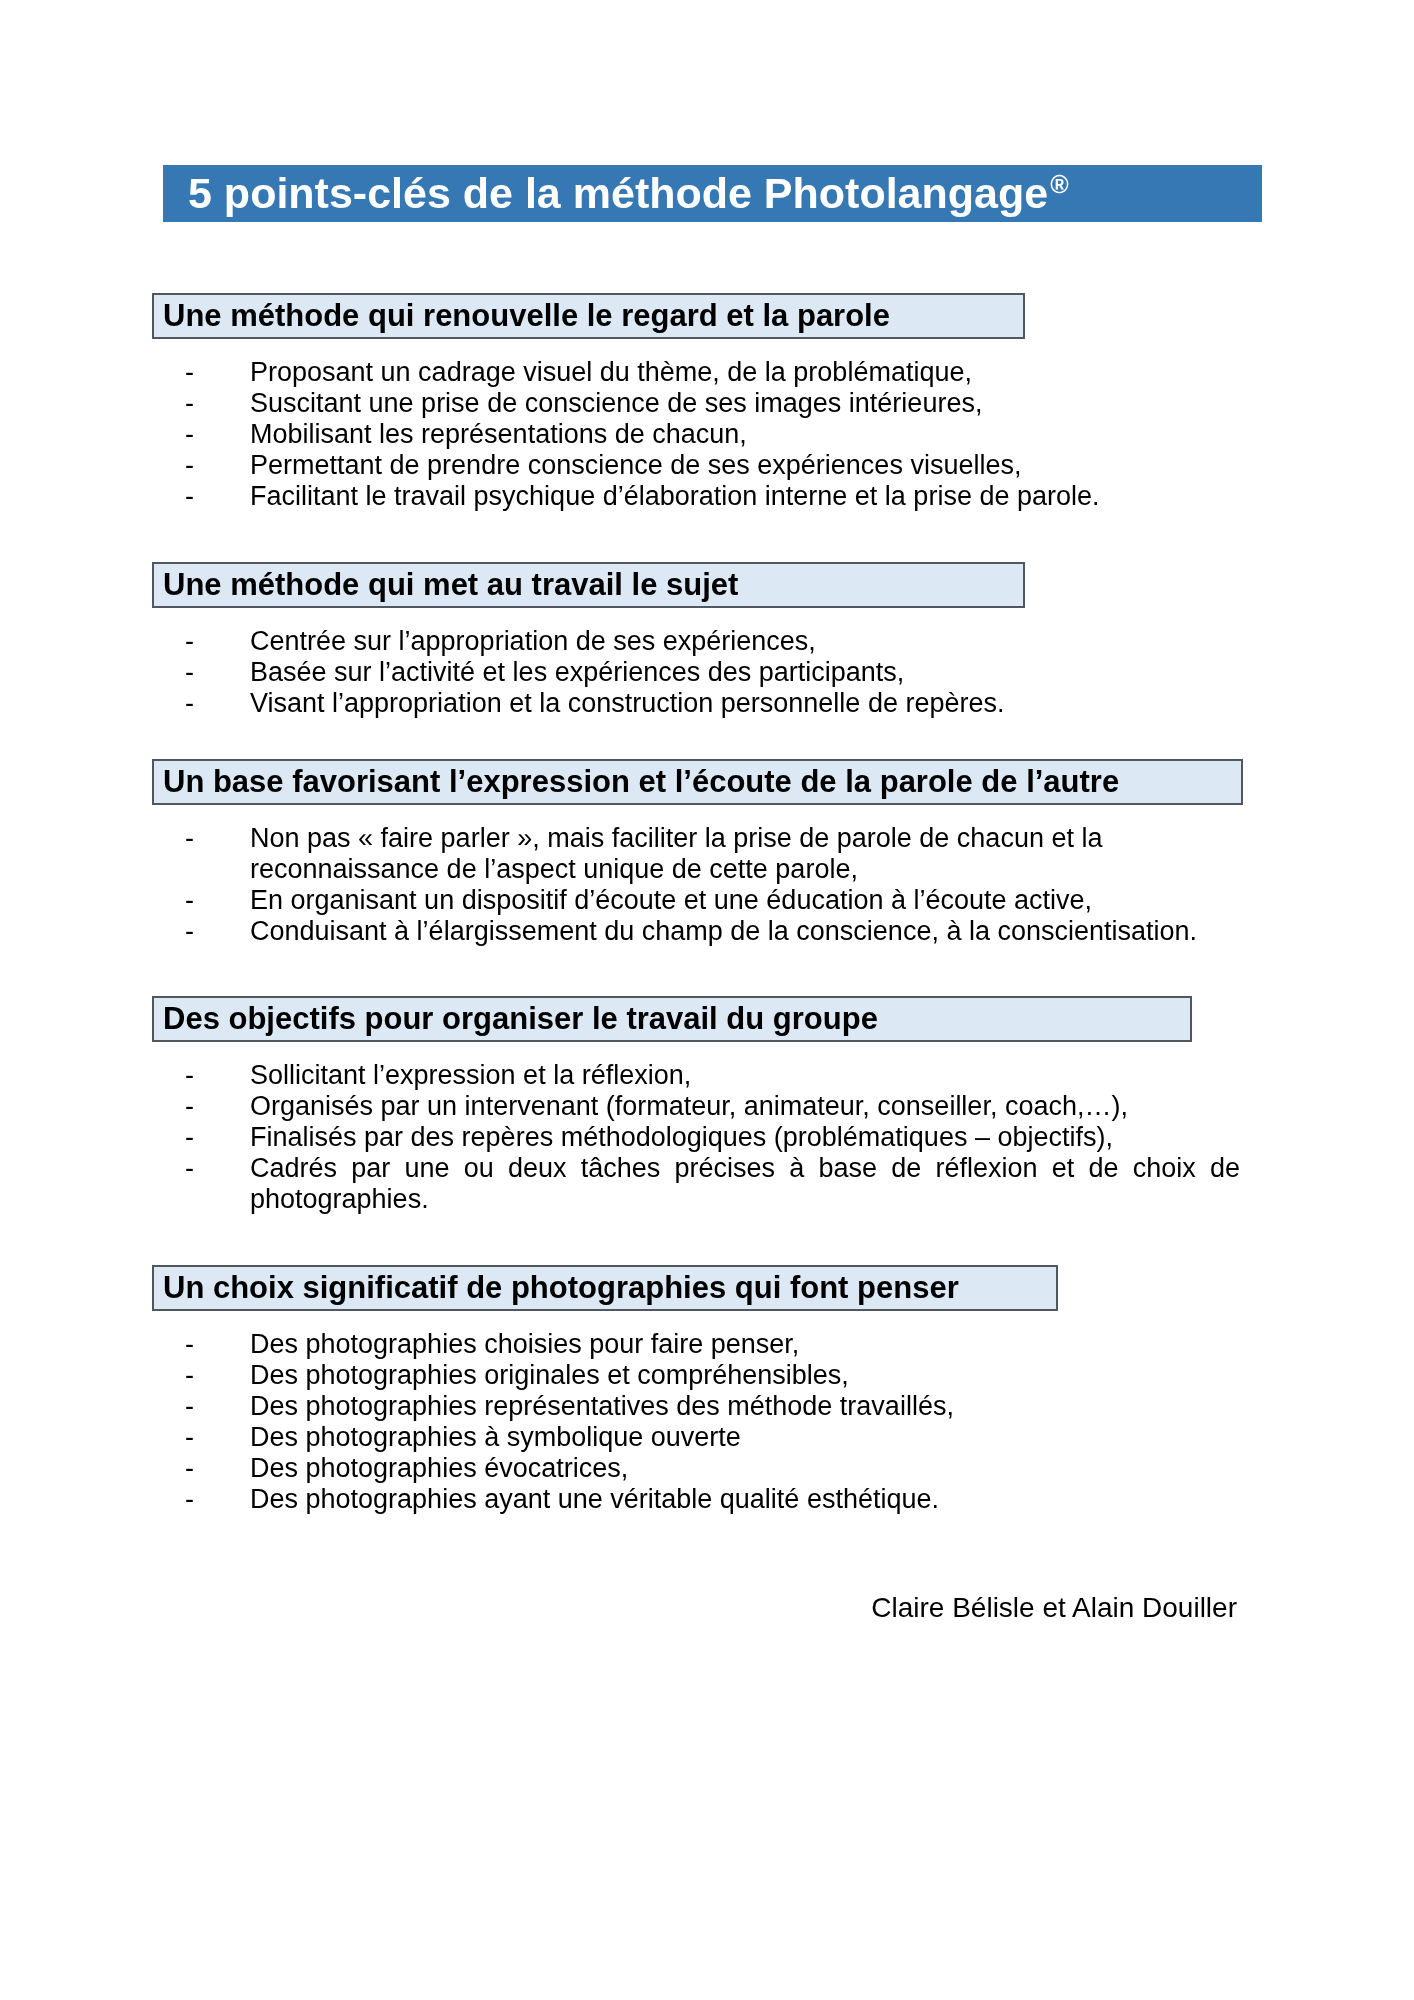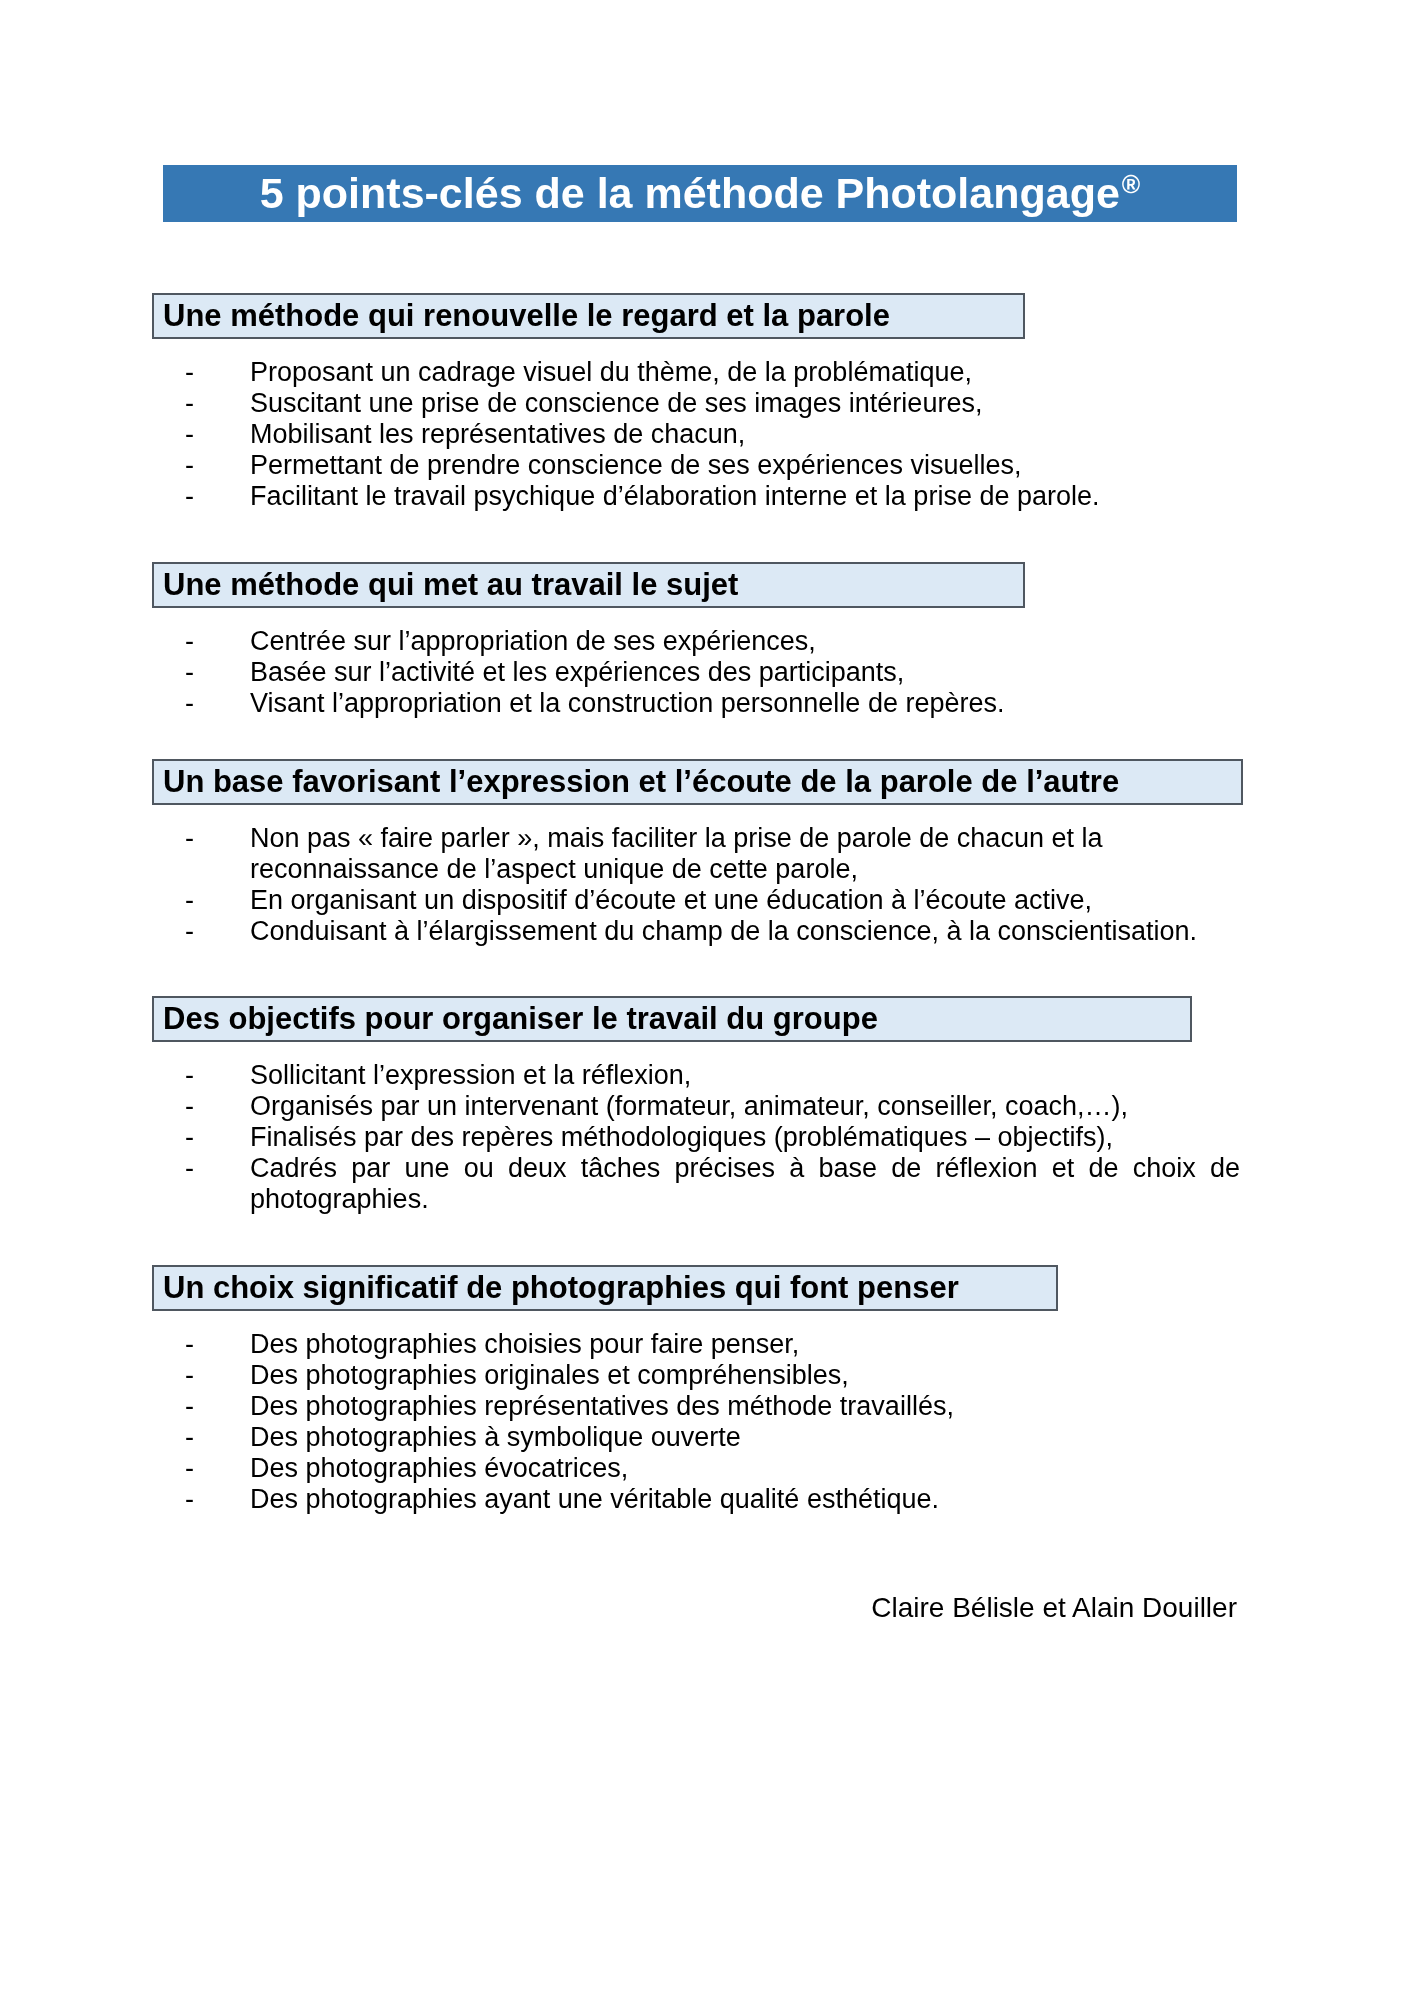--- a/index.html
+++ b/index.html
@@ -12,22 +12,22 @@
     overflow:hidden;
   }
   .banner {
     margin:165px 0 0 163px;
     width:1074px; height:57px;
     background:var(--banner-bg,#3678b4);
     color:var(--banner-text,#ffffff);
     font-weight:bold;
     font-size:43px;
     line-height:57px;
-    text-align:center;
     white-space:nowrap;
+    padding-left:25px;
   }
   .banner .reg {
     font-size:25px;
     position:relative;
     top:-15px;
     margin-left:2px;
   }
   .section-heading {
     margin-left:152px;
     box-sizing:border-box;
@@ -79,21 +79,21 @@
       <li>
           <span class="dash">-</span>
           <span class="txt">Proposant un cadrage visuel du thème, de la problématique,</span>
         </li>
       <li>
           <span class="dash">-</span>
           <span class="txt">Suscitant une prise de conscience de ses images intérieures,</span>
         </li>
       <li>
           <span class="dash">-</span>
-          <span class="txt">Mobilisant les représentatives de chacun,</span>
+          <span class="txt">Mobilisant les représentations de chacun,</span>
         </li>
       <li>
           <span class="dash">-</span>
           <span class="txt">Permettant de prendre conscience de ses expériences visuelles,</span>
         </li>
       <li>
           <span class="dash">-</span>
           <span class="txt">Facilitant le travail psychique d’élaboration interne et la prise de parole.</span>
         </li>
     </ul>

